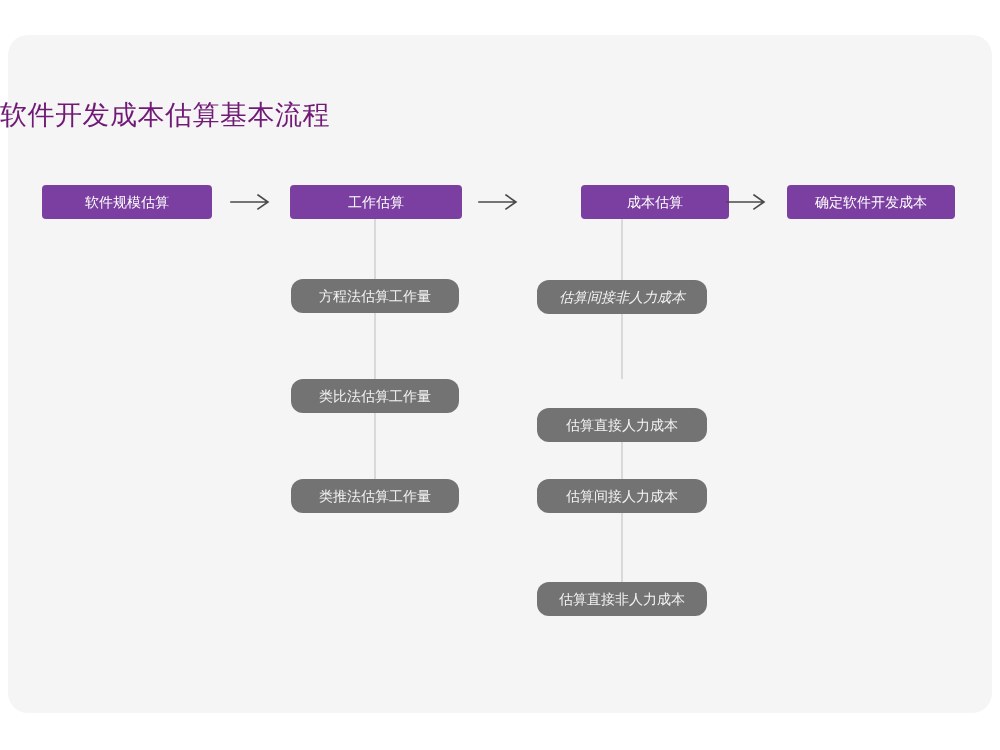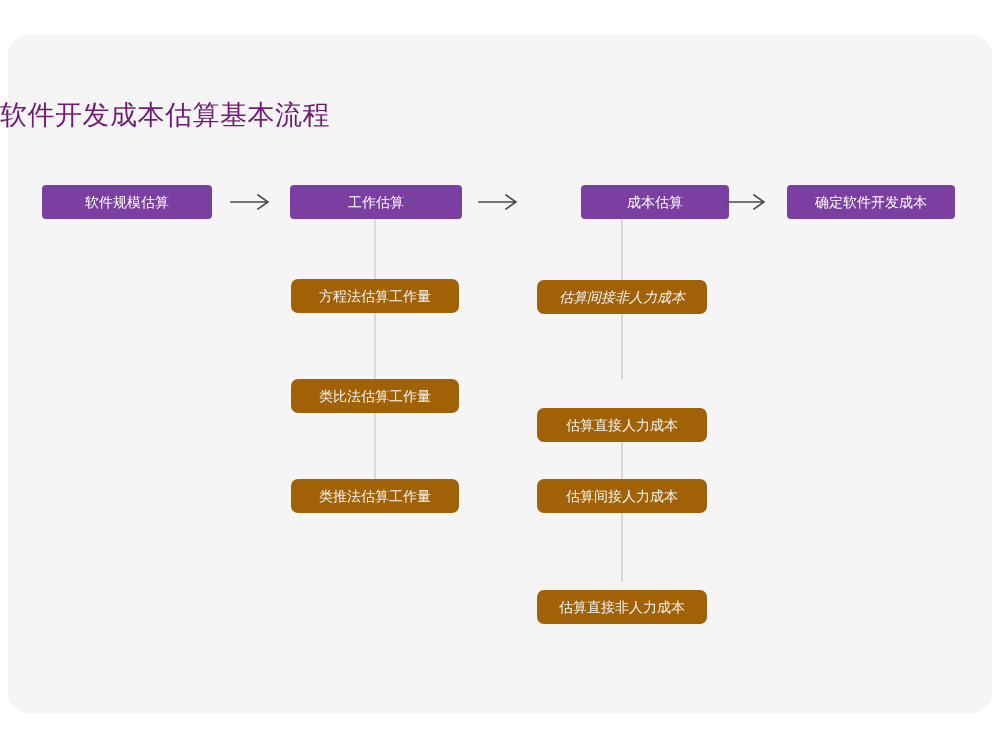--- a/index.html
+++ b/index.html
@@ -54,23 +54,23 @@
     white-space: nowrap;
     border-radius: 4px;
   }
 
   .node.primary {
     background: #7b3fa1;
     color: #ffffff;
   }
 
   .node.secondary {
-    background: #a16207;
+    background: #737373;
     color: #f3f3f3;
-    border-radius: 7px;
+    border-radius: 12px;
   }
 
   
   .vline {
     position: absolute;
     width: 2px;
     background: #d9d9d9;
   }
 
   .arrow {
@@ -122,15 +122,15 @@
   <div class="node secondary" style="left:291px; top:379px; width:168px;">类比法估算工作量</div>
 
   <div class="node secondary" style="left:291px; top:479px; width:168px;">类推法估算工作量</div>
 
   <div class="node secondary" style="left:537px; top:280px; width:170px;font-style:italic;">估算间接非人力成本</div>
 
   <div class="node secondary" style="left:537px; top:379px; width:170px;margin-top:29px;">估算直接人力成本</div>
 
   <div class="node secondary" style="left:537px; top:479px; width:170px;">估算间接人力成本</div>
 
-  <div class="node secondary" style="left:537px; top:582px; width:170px;margin-top:8px;">估算直接非人力成本</div>
+  <div class="node secondary" style="left:537px; top:582px; width:170px;">估算直接非人力成本</div>
 
 </div>
 
 </body></html>

